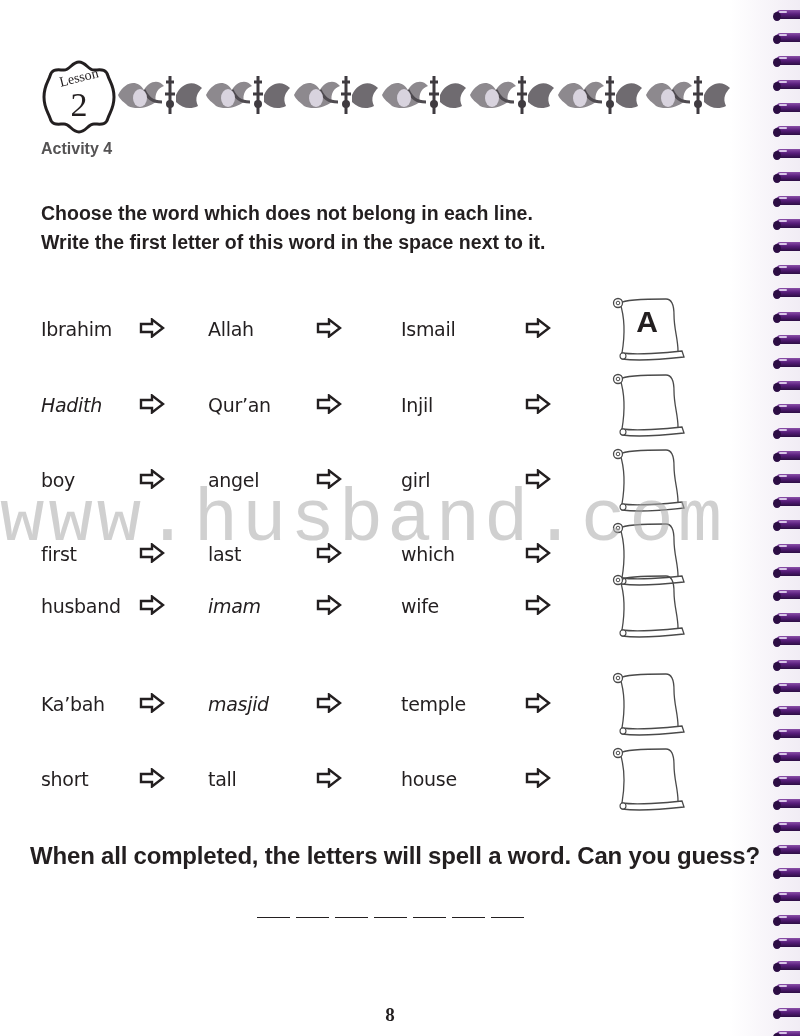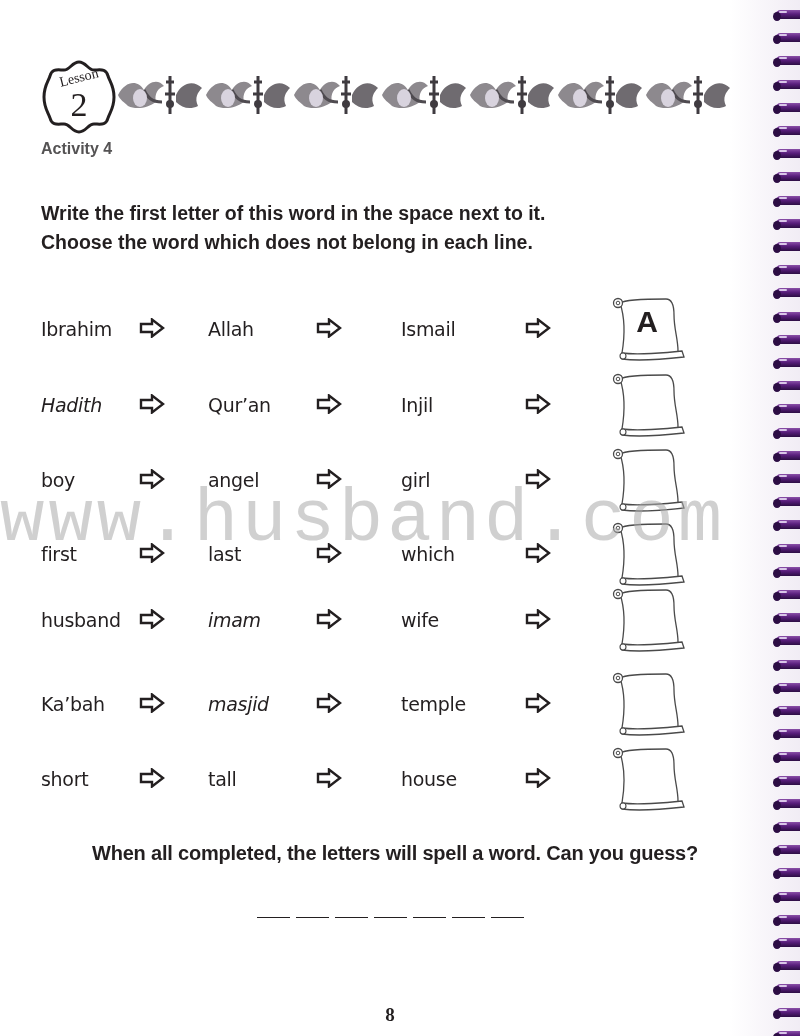--- a/index.html
+++ b/index.html
@@ -50,21 +50,21 @@
   }
   .watermark {
     position:absolute; left:0; top:490px; width:800px; height:60px;
     font-family:"Liberation Mono", monospace; font-size:74px; line-height:60px;
     color:rgba(170,170,170,0.55); letter-spacing:4px; white-space:nowrap;
     pointer-events:none;
   }
   .final-question {
     position:absolute; left:0; top:842px; width:790px; text-align:center;
     font-family:"Liberation Sans Narrow","Liberation Sans", sans-serif;
-    font-size:20px; font-weight:bold; color:#231f20; letter-spacing:-0.2px;
+    font-size:24px; font-weight:bold; color:#231f20; letter-spacing:-0.2px;
   }
   .blanks { position:absolute; left:257px; top:917px; display:flex; gap:6px; }
   .blank { width:33px; height:0; border-top:1.6px solid #231f20; }
   .page-number {
     position:absolute; left:0; top:1004px; width:780px; text-align:center;
     font-family:"Liberation Serif", serif; font-size:19px; font-weight:bold; color:#231f20;
   }
   .spiral { position:absolute; right:0; top:0; width:30px; height:1036px; }
   .coil {
     position:absolute; right:-4px; width:28px; height:9px;
@@ -109,22 +109,22 @@
   <use href="#motif" x="176"></use>
   <use href="#motif" x="264"></use>
   <use href="#motif" x="352"></use>
   <use href="#motif" x="440"></use>
   <use href="#motif" x="528"></use>
 </svg>
 
 <div class="activity-title">Activity 4</div>
 
 <div class="instructions">
+  <div>Choose the word which does not belong in each line.</div>
   <div>Write the first letter of this word in the space next to it.</div>
-  <div>Choose the word which does not belong in each line.</div>
 </div>
 
 <div id="rows">
     <div class="row" style="top: 309px;">
       <span class="word w1">Ibrahim</span>
       <span class="arrow a1"><svg width="26" height="20" viewBox="0 0 26 20">
           <path d="M2 6 L13 6 L13 1.5 L24 10 L13 18.5 L13 14 L2 14 Z" fill="#fff" stroke="#231f20" stroke-width="2.4" stroke-linejoin="miter"></path>
         </svg></span>
       <span class="word w2">Allah</span>
       <span class="arrow a2"><svg width="26" height="20" viewBox="0 0 26 20">
@@ -202,21 +202,21 @@
         </svg></span>
       <div class="scroll" style="top:-14px"><span><svg width="82" height="68" viewBox="0 0 82 68">
             <path d="M14 8 C20 4 44 4 60 4 C66 4 68 10 68 20 C68 34 72 44 72 56" fill="none" stroke="#4a4a4a" stroke-width="1.3"></path>
             <path d="M14 8 C18 20 20 34 16 58" fill="none" stroke="#4a4a4a" stroke-width="1.3"></path>
             <circle cx="12" cy="8" r="4.5" fill="#fff" stroke="#4a4a4a" stroke-width="1.3"></circle>
             <circle cx="12" cy="8" r="1.8" fill="none" stroke="#4a4a4a" stroke-width="1"></circle>
             <path d="M16 58 C30 60 60 58 76 56 L78 62 C60 64 30 66 16 64 Z" fill="#fff" stroke="#4a4a4a" stroke-width="1.3"></path>
             <circle cx="17" cy="61" r="3" fill="#fff" stroke="#4a4a4a" stroke-width="1.1"></circle>
           </svg></span><div class="scroll-letter"></div></div>
     </div>
-    <div class="row" style="top: 600px;">
+    <div class="row" style="top: 586px;">
       <span class="word w1">husband</span>
       <span class="arrow a1"><svg width="26" height="20" viewBox="0 0 26 20">
           <path d="M2 6 L13 6 L13 1.5 L24 10 L13 18.5 L13 14 L2 14 Z" fill="#fff" stroke="#231f20" stroke-width="2.4" stroke-linejoin="miter"></path>
         </svg></span>
       <span class="word w2 italic">imam</span>
       <span class="arrow a2"><svg width="26" height="20" viewBox="0 0 26 20">
           <path d="M2 6 L13 6 L13 1.5 L24 10 L13 18.5 L13 14 L2 14 Z" fill="#fff" stroke="#231f20" stroke-width="2.4" stroke-linejoin="miter"></path>
         </svg></span>
       <span class="word w3">wife</span>
       <span class="arrow a3"><svg width="26" height="20" viewBox="0 0 26 20">

